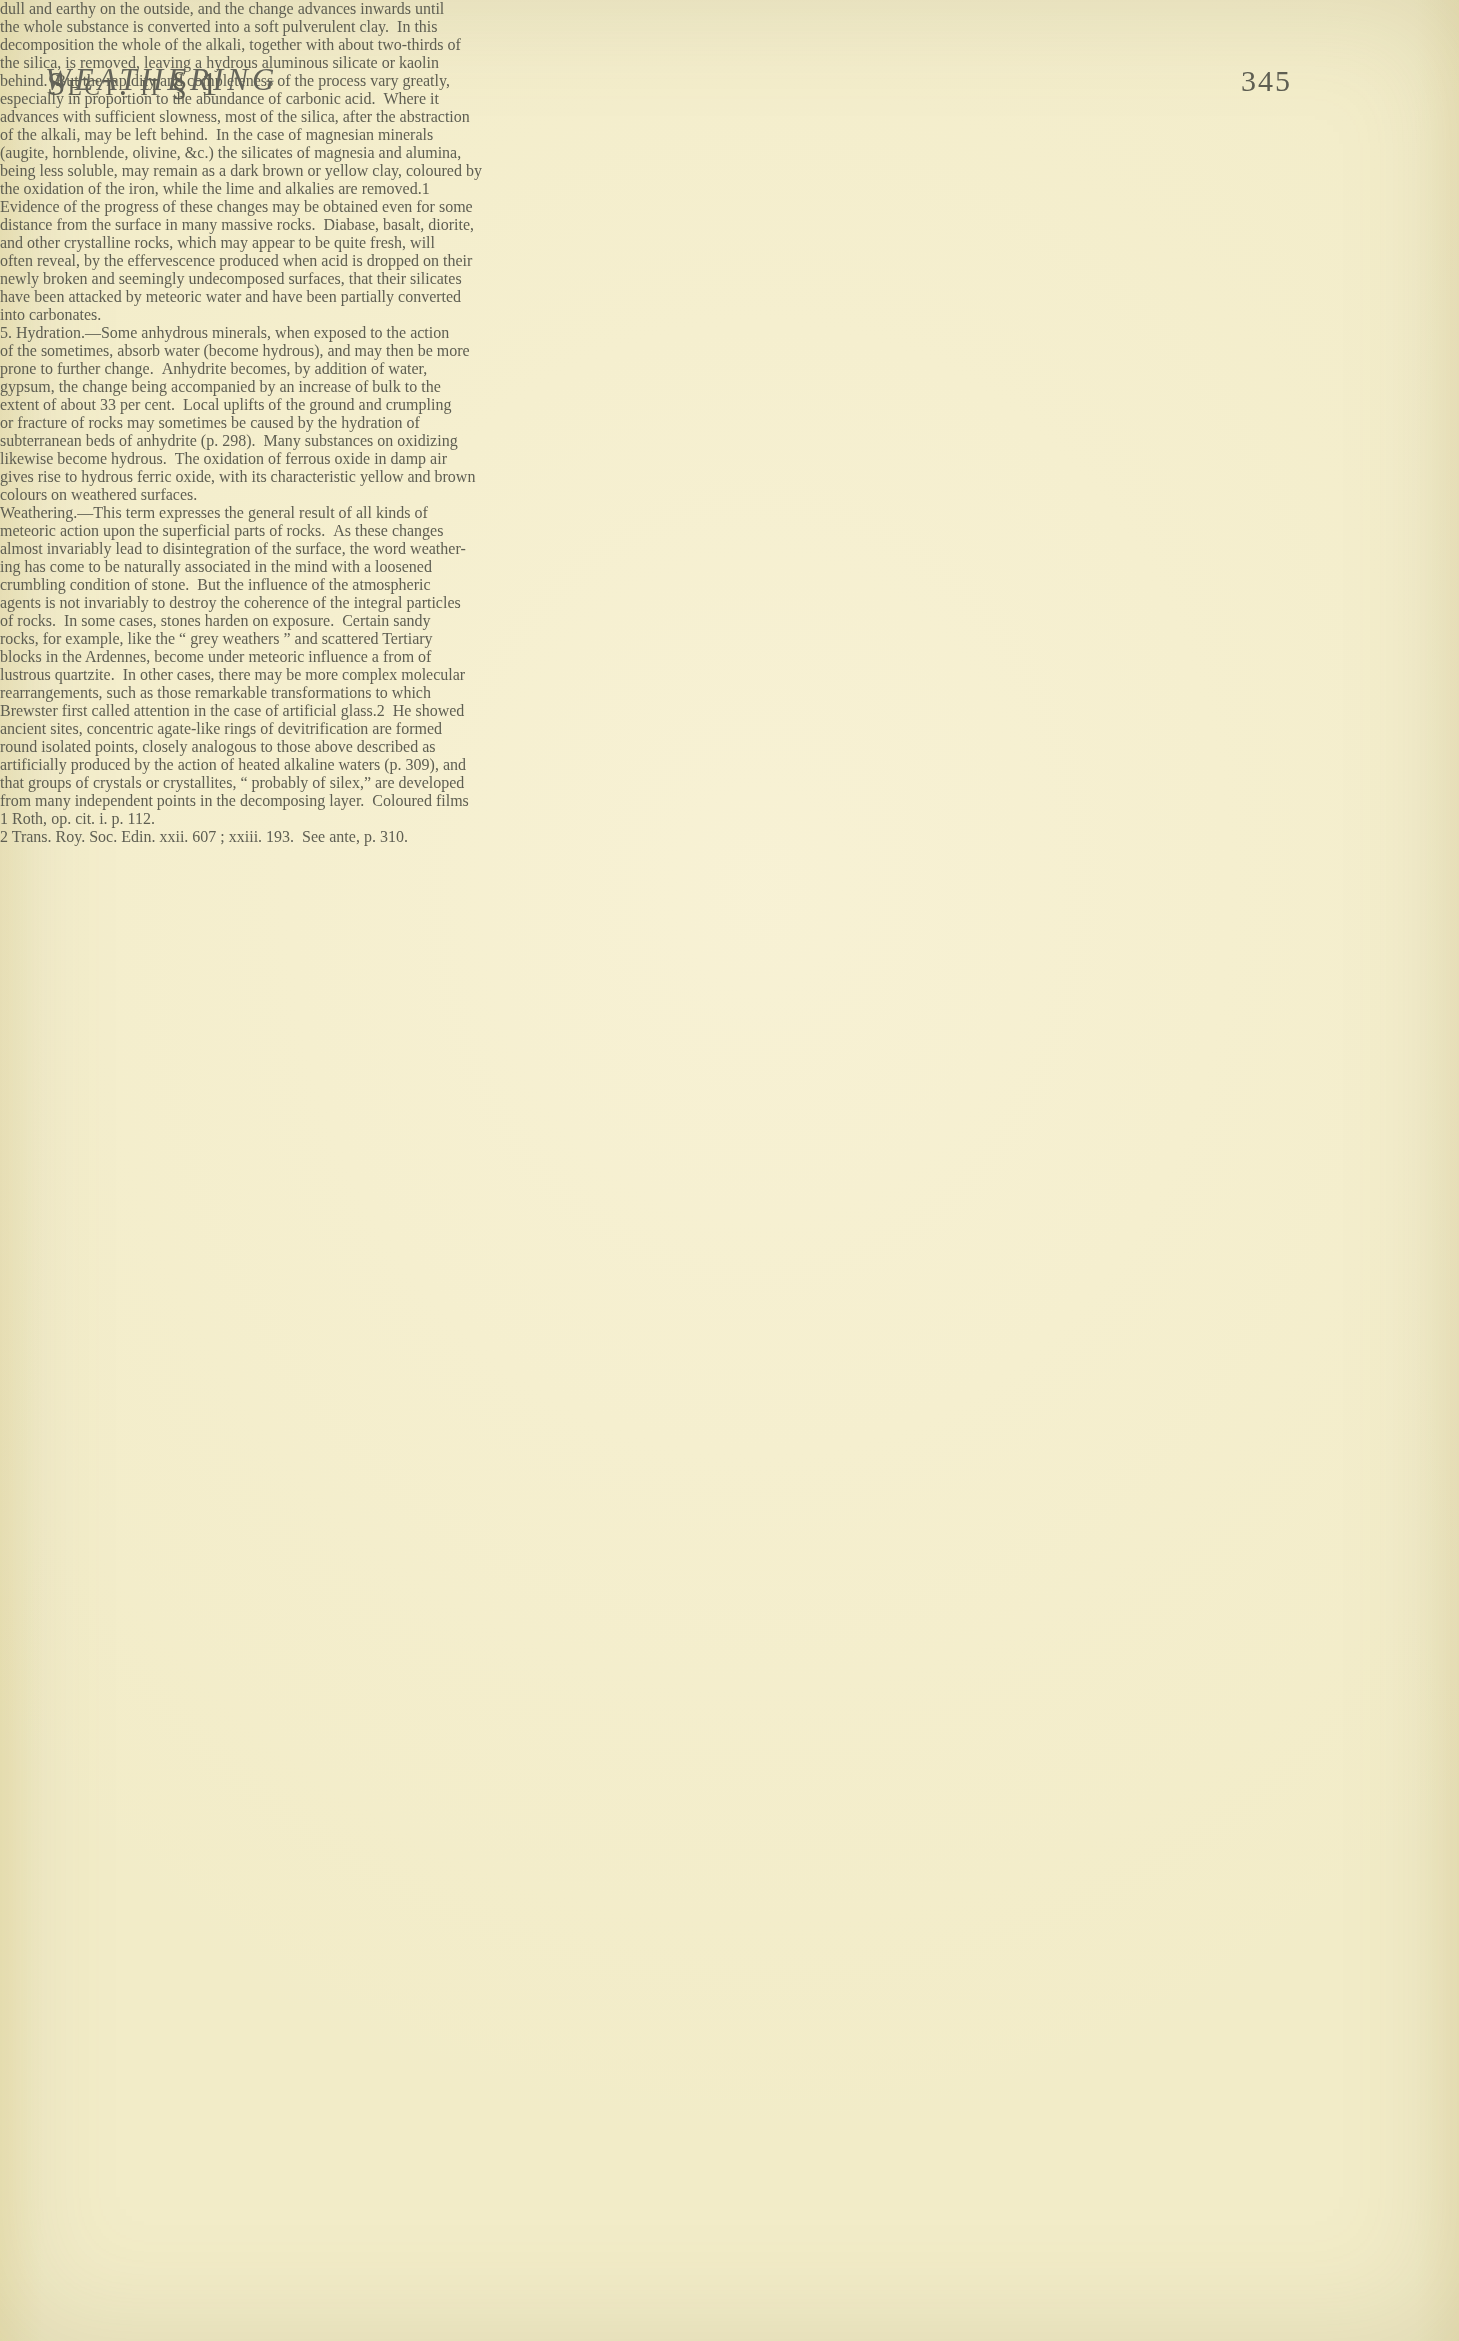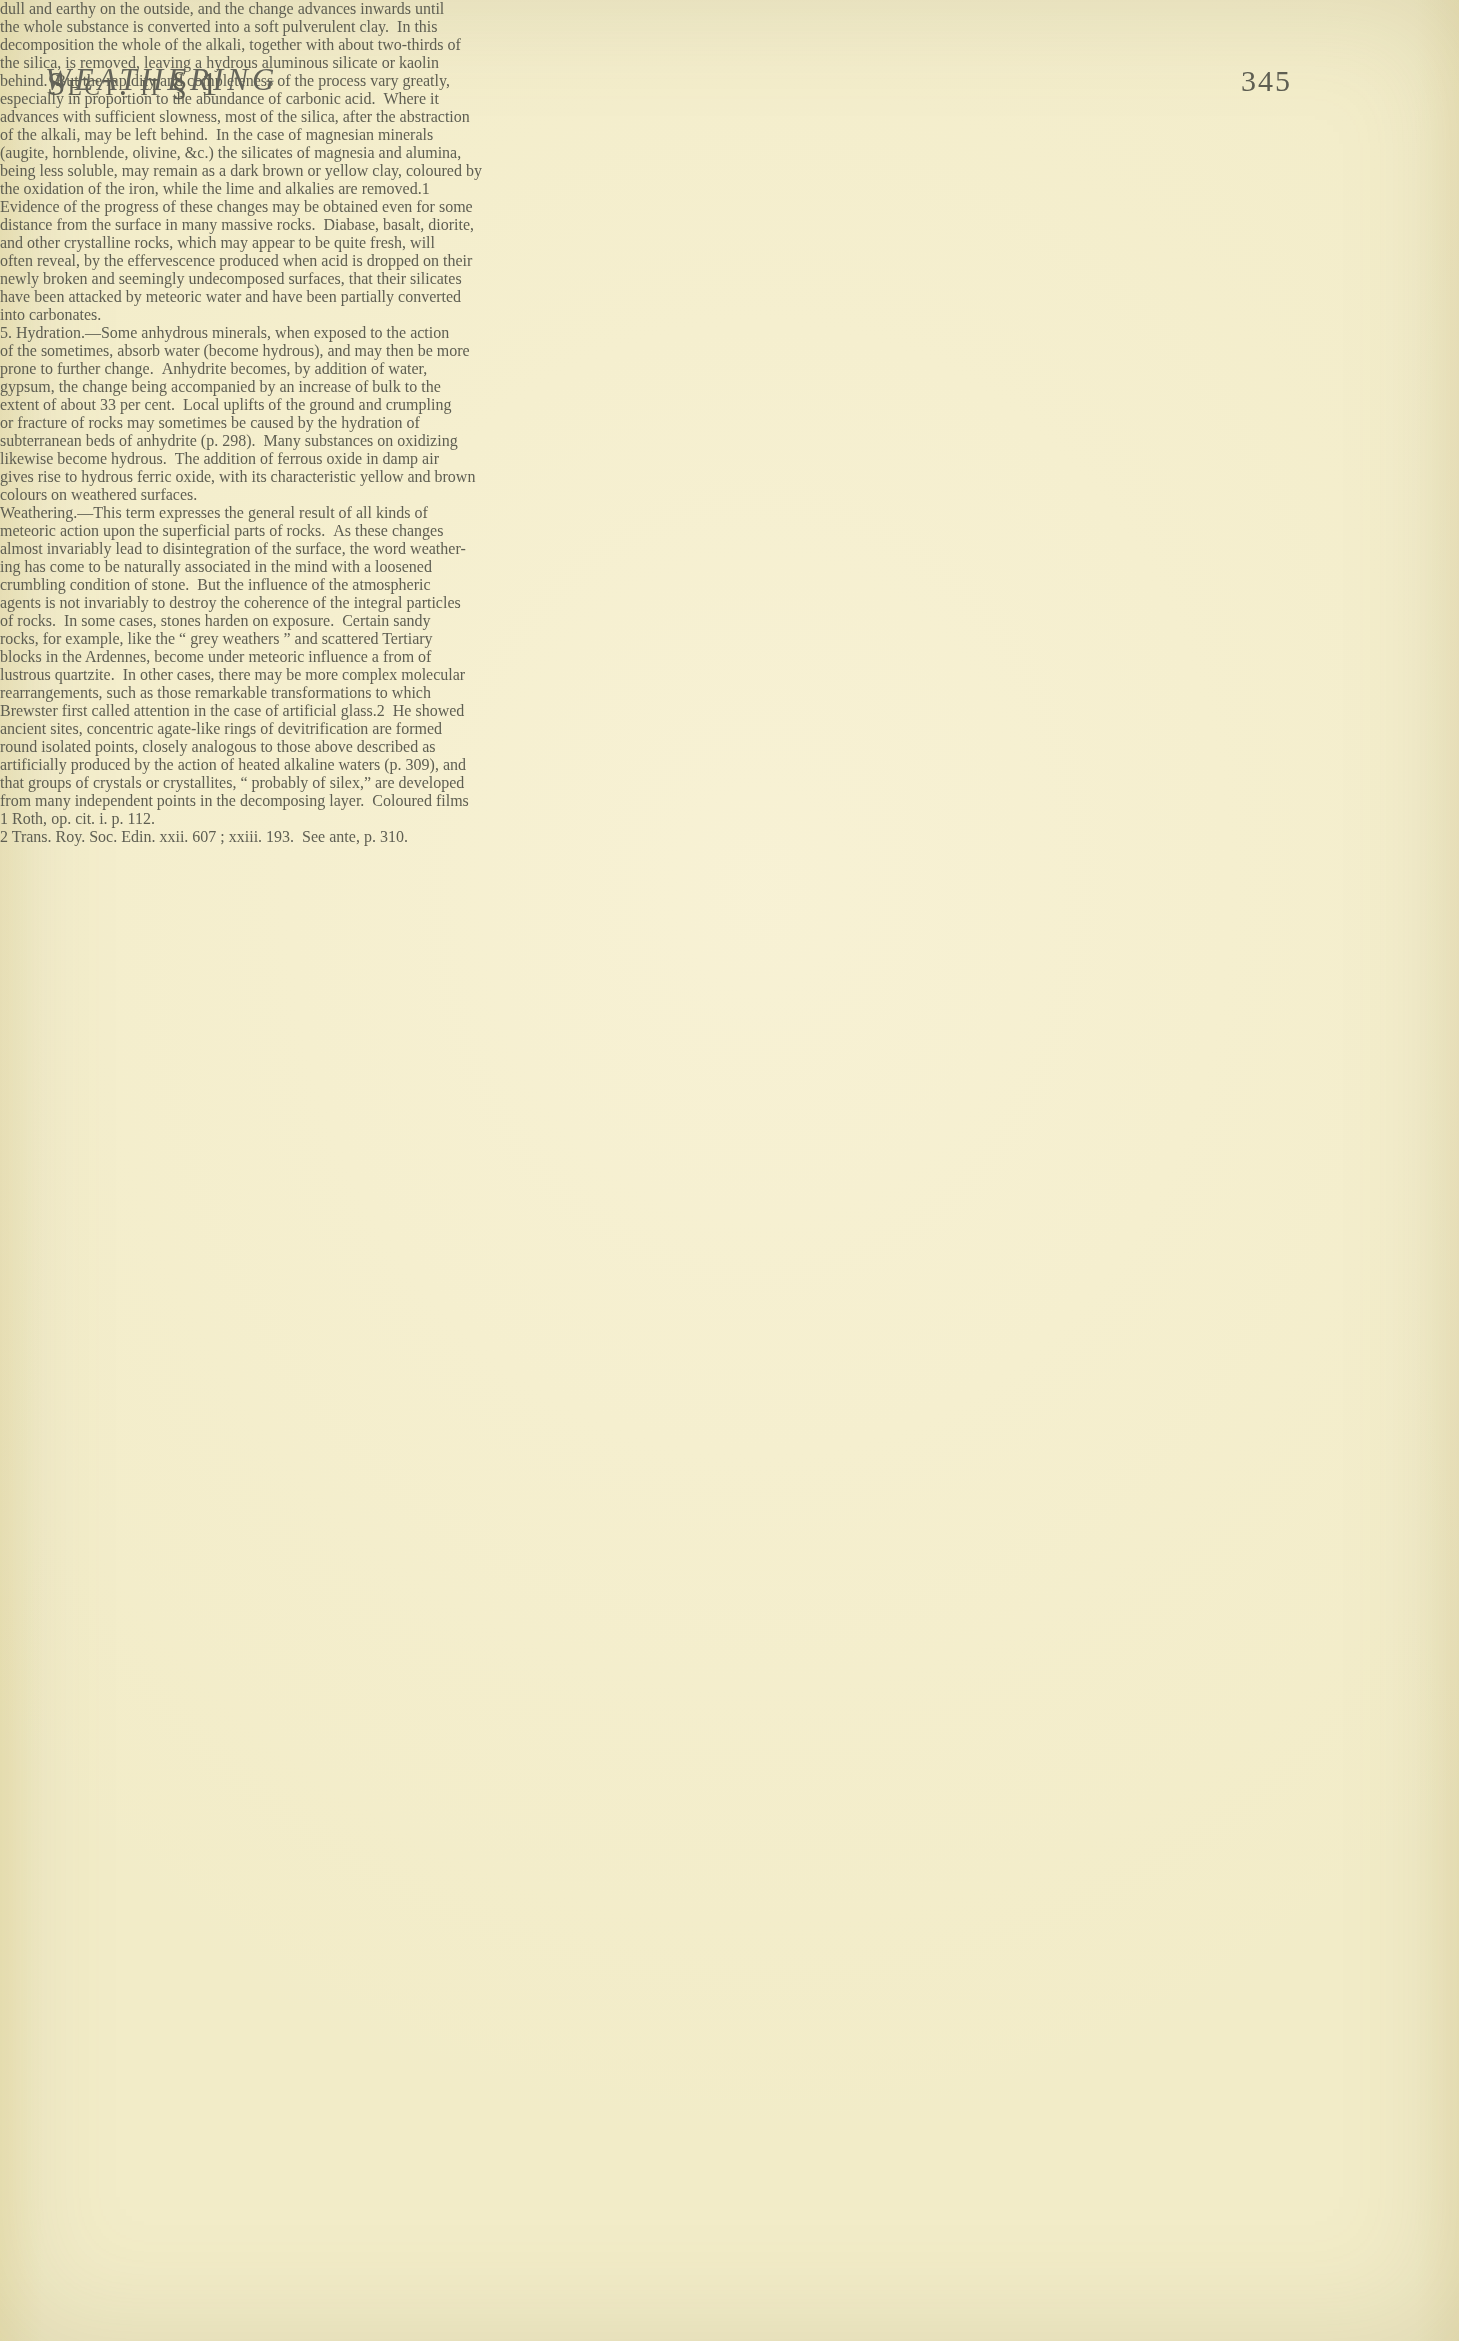--- a/index.html
+++ b/index.html
@@ -98,21 +98,21 @@
       <div class="bline"><span>newly broken and seemingly undecomposed surfaces, that their silicates</span></div>
       <div class="bline"><span>have been attacked by meteoric water and have been partially converted</span></div>
       <div class="bline flush"><span>into carbonates.</span></div>
       <div class="bline indent"><span>5. </span><span class="it">Hydration.</span><span>—Some anhydrous minerals, when exposed to the action</span></div>
       <div class="bline"><span>of the sometimes, absorb water (become hydrous), and may then be more</span></div>
       <div class="bline"><span>prone to further change. Anhydrite becomes, by addition of water,</span></div>
       <div class="bline"><span>gypsum, the change being accompanied by an increase of bulk to the</span></div>
       <div class="bline"><span>extent of about 33 per cent. Local uplifts of the ground and crumpling</span></div>
       <div class="bline"><span>or fracture of rocks may sometimes be caused by the hydration of</span></div>
       <div class="bline"><span>subterranean beds of anhydrite (p. 298). Many substances on oxidizing</span></div>
-      <div class="bline"><span>likewise become hydrous. The addition of ferrous oxide in damp air</span></div>
+      <div class="bline"><span>likewise become hydrous. The oxidation of ferrous oxide in damp air</span></div>
       <div class="bline"><span>gives rise to hydrous ferric oxide, with its characteristic yellow and brown</span></div>
       <div class="bline flush"><span>colours on weathered surfaces.</span></div>
       <div class="bline indent"><span class="ls">Weathering.</span><span>—This term expresses the general result of all kinds of</span></div>
       <div class="bline"><span>meteoric action upon the superficial parts of rocks. As these changes</span></div>
       <div class="bline"><span>almost invariably lead to disintegration of the surface, the word weather-</span></div>
       <div class="bline"><span>ing has come to be naturally associated in the mind with a loosened</span></div>
       <div class="bline"><span>crumbling condition of stone. But the influence of the atmospheric</span></div>
       <div class="bline"><span>agents is not invariably to destroy the coherence of the integral particles</span></div>
       <div class="bline"><span>of rocks. In some cases, stones harden on exposure. Certain sandy</span></div>
       <div class="bline"><span>rocks, for example, like the “ grey weathers ” and scattered Tertiary</span></div>

